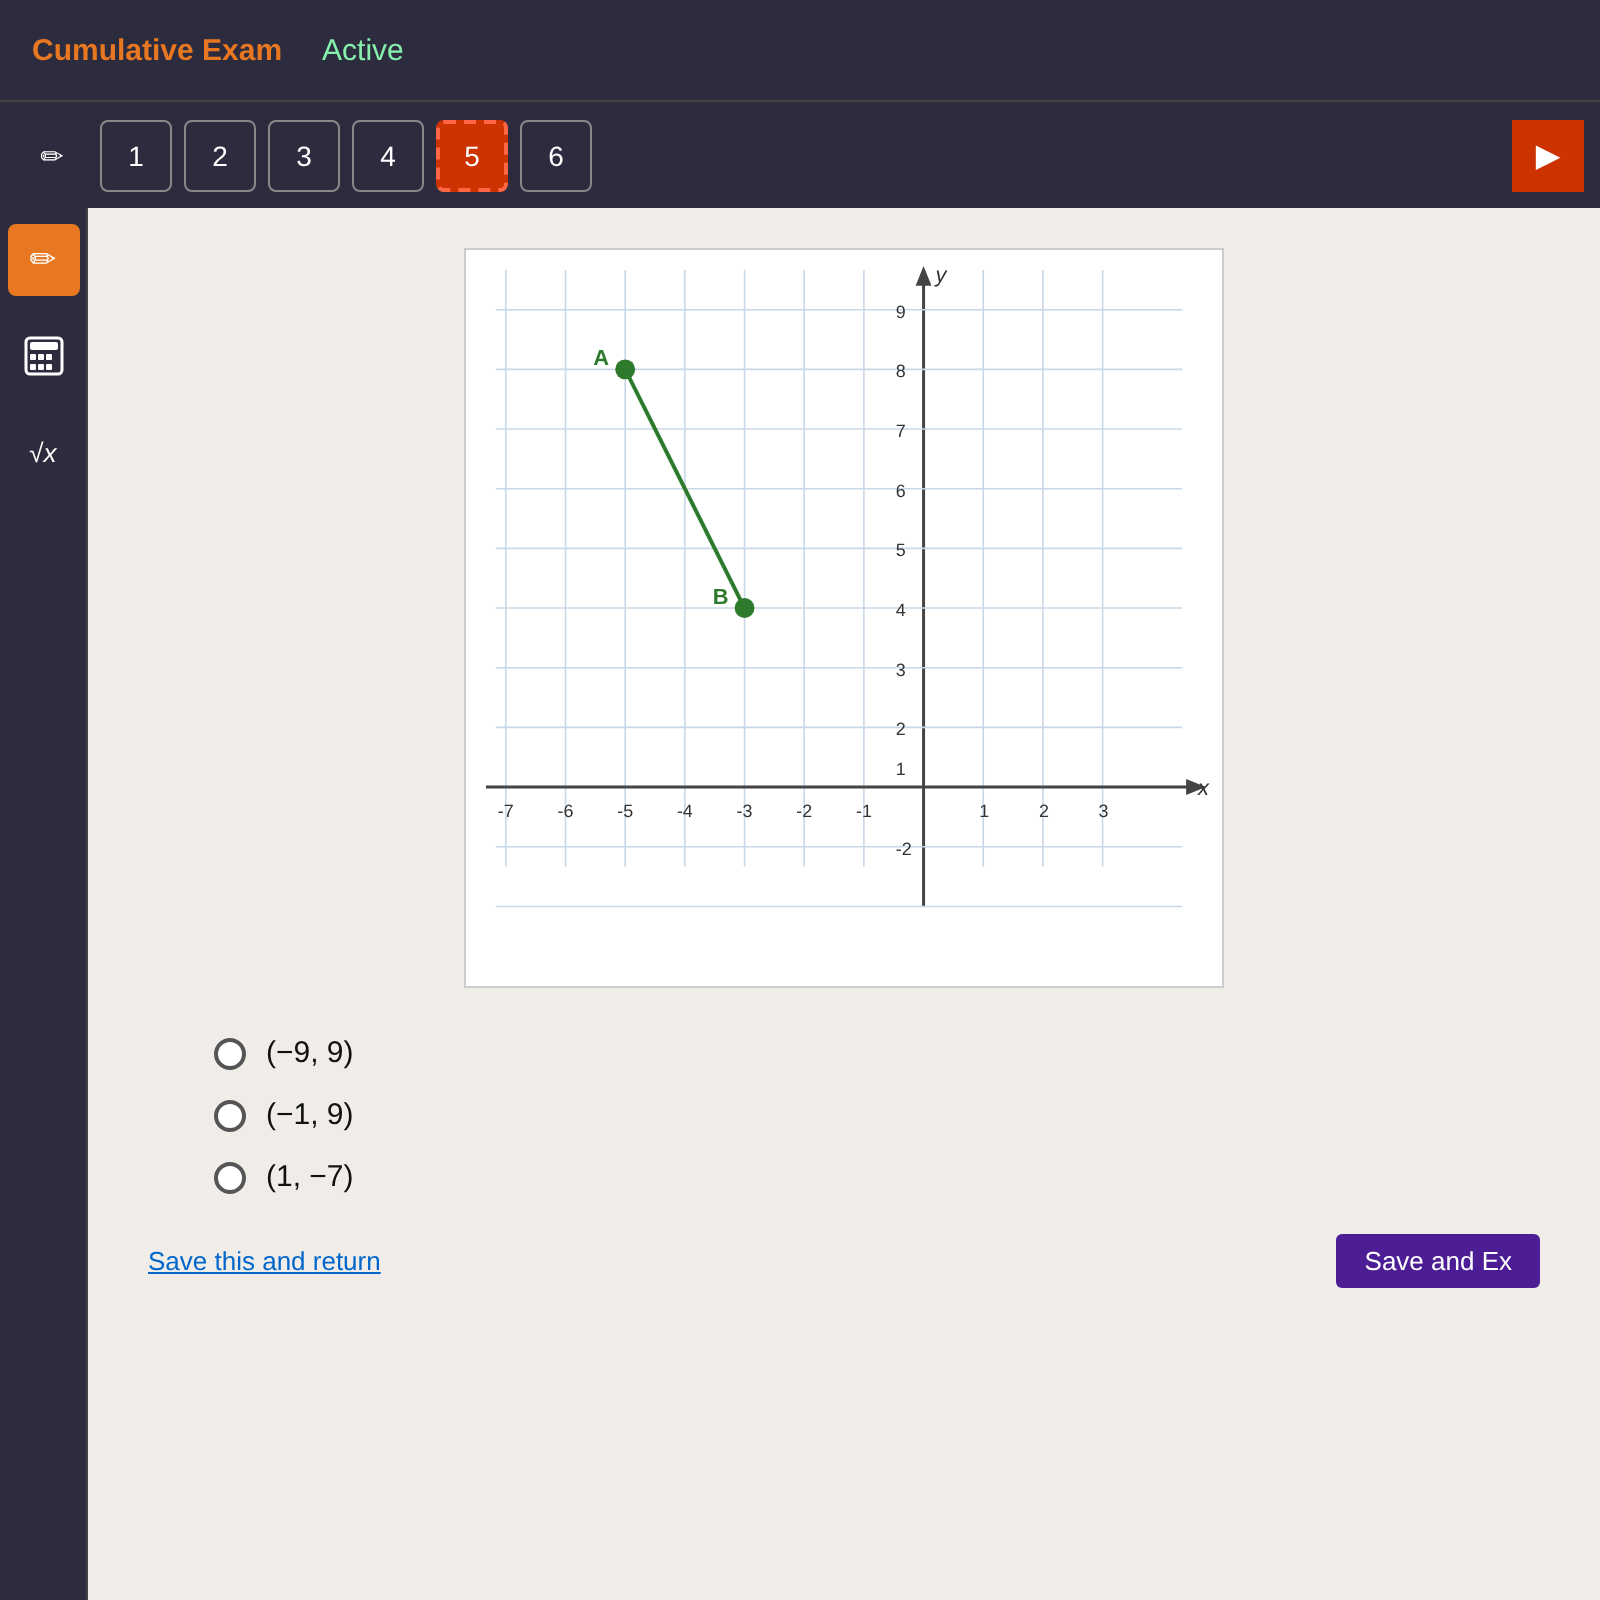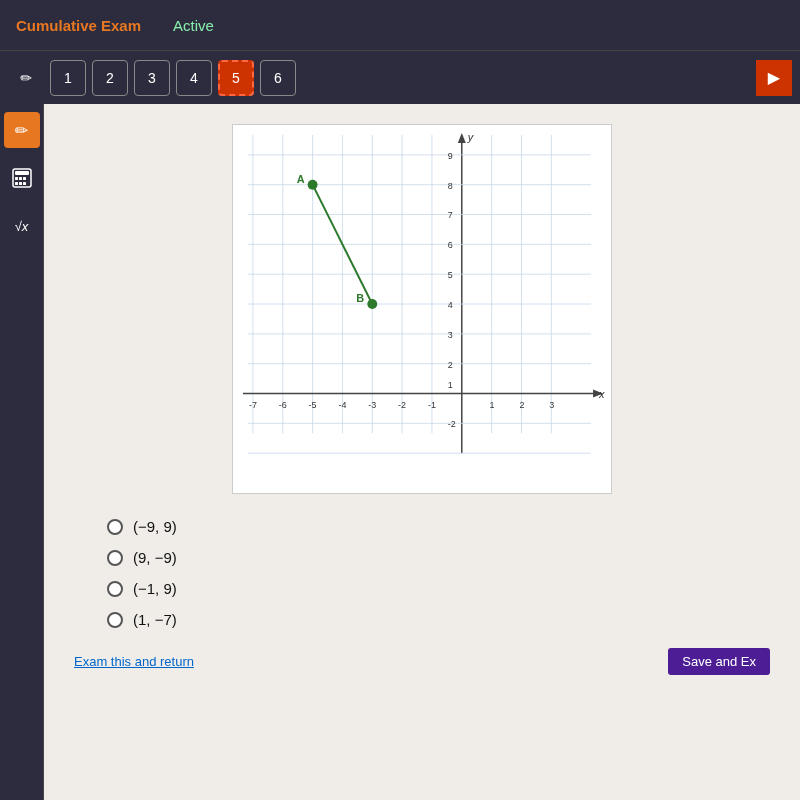--- a/index.html
+++ b/index.html
@@ -11,21 +11,21 @@
       overflow: hidden;
     }
 
     
     .header-bar {
       background: #2c2c3e;
       height: 50px;
       display: flex;
       align-items: center;
       padding: 0 16px;
-      gap: 32px;
+      gap: 20px;
     }
     .header-title {
       color: #e87722;
       font-size: 15px;
       font-weight: bold;
     }
     .header-status {
       color: #86efac;
       font-size: 15px;
     }
@@ -283,31 +283,27 @@
       </svg>
     </div>
 
     <div class="answer-choices">
       <div class="answer-choice">
         <div class="radio-circle"></div>
         <span>(−9, 9)</span>
       </div>
       <div class="answer-choice">
         <div class="radio-circle"></div>
-        <span>(9, −9)</span>
-      </div>
-      <div class="answer-choice">
-        <div class="radio-circle"></div>
         <span>(−1, 9)</span>
       </div>
       <div class="answer-choice">
         <div class="radio-circle"></div>
         <span>(1, −7)</span>
       </div>
     </div>
 
     <div style="position:relative; margin-top:20px; display:flex; justify-content:space-between; align-items:center; padding: 0 0 10px 0;">
-      <a class="mark-return-link">Exam this and return</a>
+      <a class="mark-return-link">Save this and return</a>
       <button class="save-exit-btn">Save and Ex</button>
     </div>
 
   </div>
 </div>
 
 </body></html>

